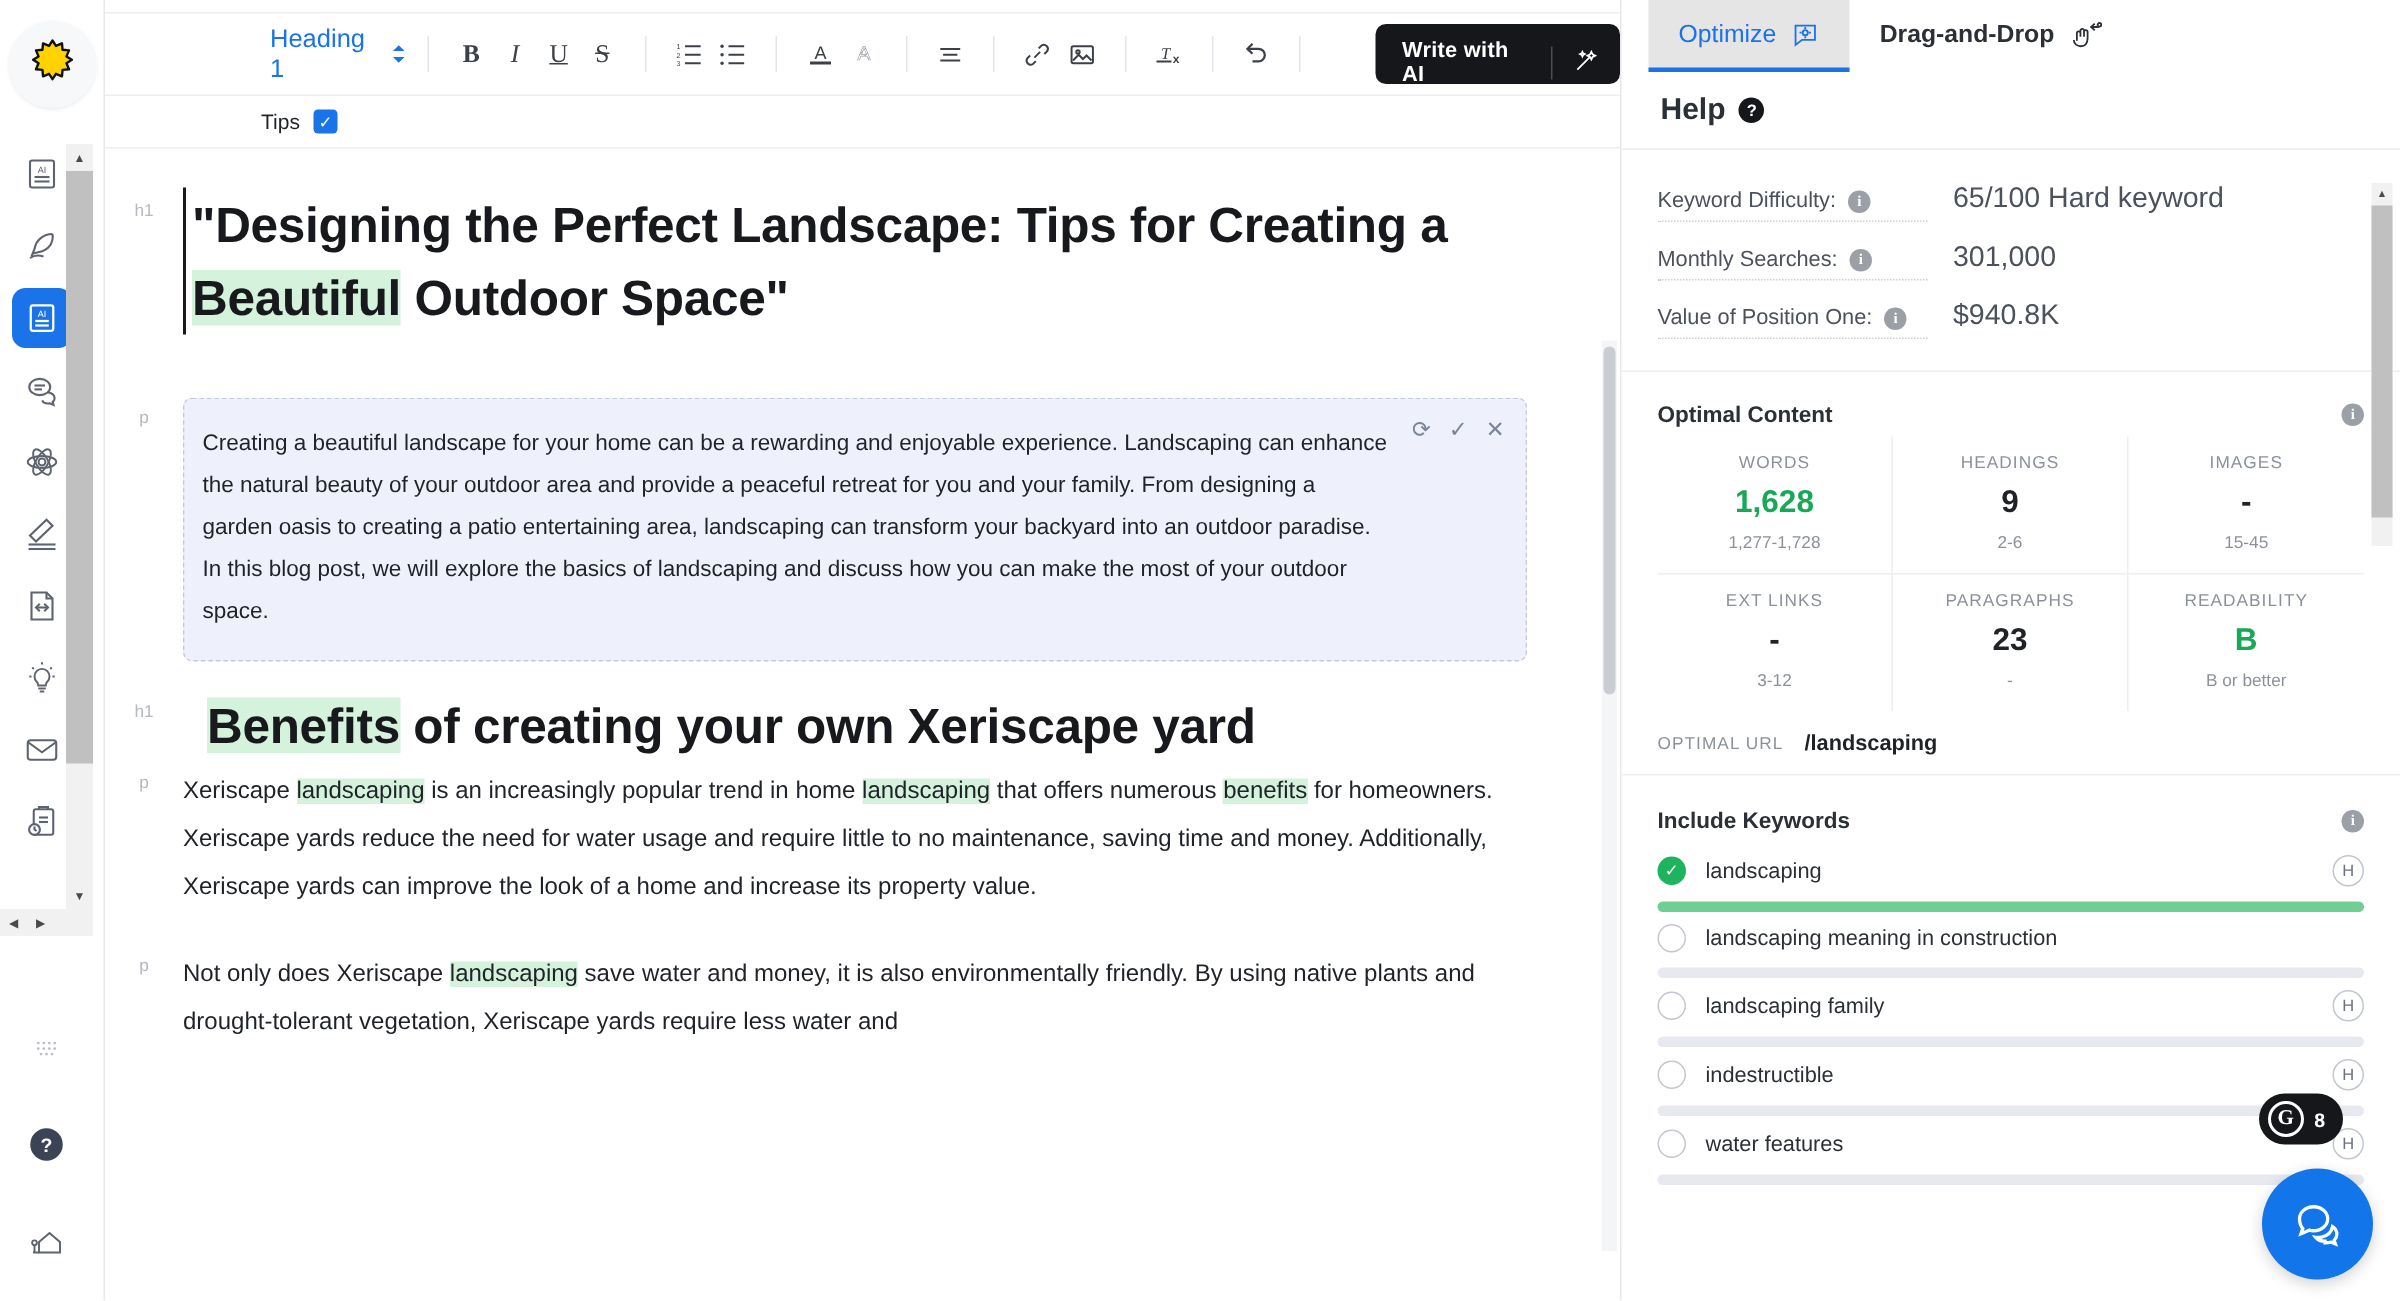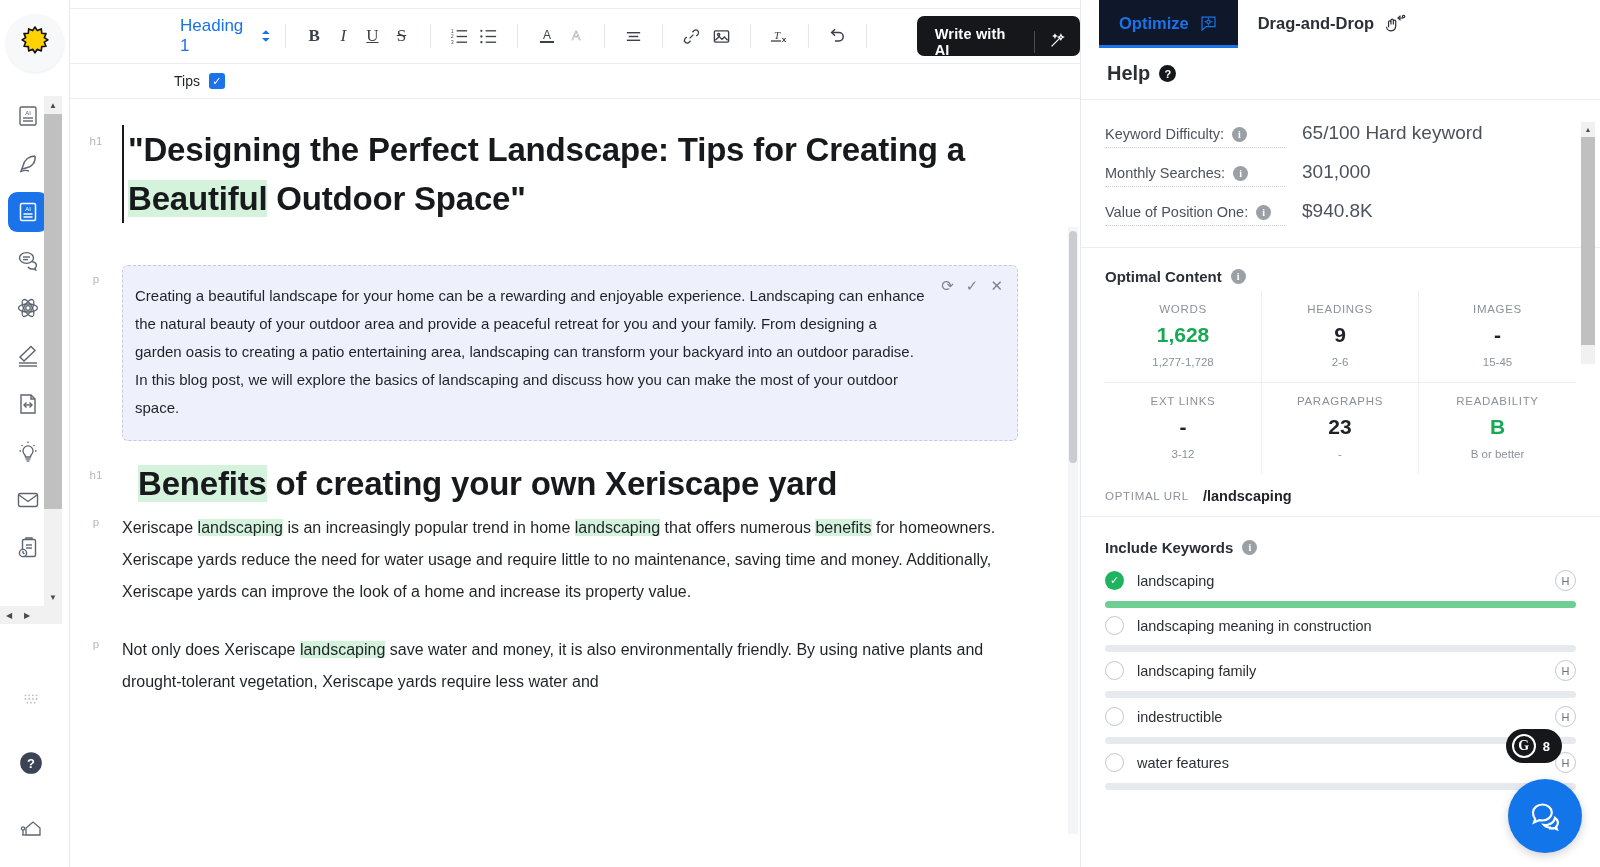--- a/index.html
+++ b/index.html
@@ -165,21 +165,21 @@
     width: 520px; flex: 0 0 520px; height: 867px;
     background: #fff; border-left: 1px solid #e6e8ec;
     position: relative;
   }
   .tabs { display: flex; align-items: flex-start; padding-left: 18px; height: 56px; }
   .tab {
     padding: 14px 20px 12px; font-size: 16.5px; color: #2b2f36;
     display: flex; align-items: center; gap: 10px; cursor: pointer;
     border-bottom: 3px solid transparent;
   }
-  .tab.active { color: #1a73e8; background: #0f172a; border-bottom-color: #1a73e8; font-weight: bold; }
+  .tab.active { color: #1a73e8; background: #e5e5e5; border-bottom-color: #1a73e8; font-weight: normal; }
   .tab.bold { font-weight: bold; }
   .help-row { padding: 6px 0 14px 26px; display: flex; align-items: center; gap: 9px; }
   .help-lbl { font-size: 20px; font-weight: bold; color: #2b2f36; }
   .qdot {
     width: 17px; height: 17px; border-radius: 50%; background: #15171a;
     color: #fff; font-size: 11px; font-weight: bold;
     display: flex; align-items: center; justify-content: center;
   }
   .panel-div { height: 1px; background: #eceef1; }
 
@@ -192,21 +192,21 @@
   }
   .kv .v { font-size: 19px; color: #4c525c; padding-left: 17px; }
   .idot {
     width: 15px; height: 15px; border-radius: 50%; background: #9aa0a6;
     color: #fff; font-size: 10px; font-weight: bold; font-family: "Liberation Serif", serif;
     display: inline-flex; align-items: center; justify-content: center;
   }
 
   .sec-title {
     font-size: 15px; font-weight: bold; color: #2b2f36;
-    display: flex; align-items: center; gap: 9px; margin: 20px 0 6px;
+    display: flex; align-items: center; gap: 9px; margin: 20px 0 6px; justify-content: space-between;
   }
 
   .metrics { display: grid; grid-template-columns: 1fr 1fr 1fr; }
   .metric {
     text-align: center; padding: 12px 4px 14px;
     border-right: 1px solid #eceef1; border-bottom: 1px solid #eceef1;
   }
   .metric:nth-child(3n) { border-right: none; }
   .metric:nth-child(n+4) { border-bottom: none; }
   .m-lbl { font-size: 11.5px; letter-spacing: .7px; color: #8b919b; }

